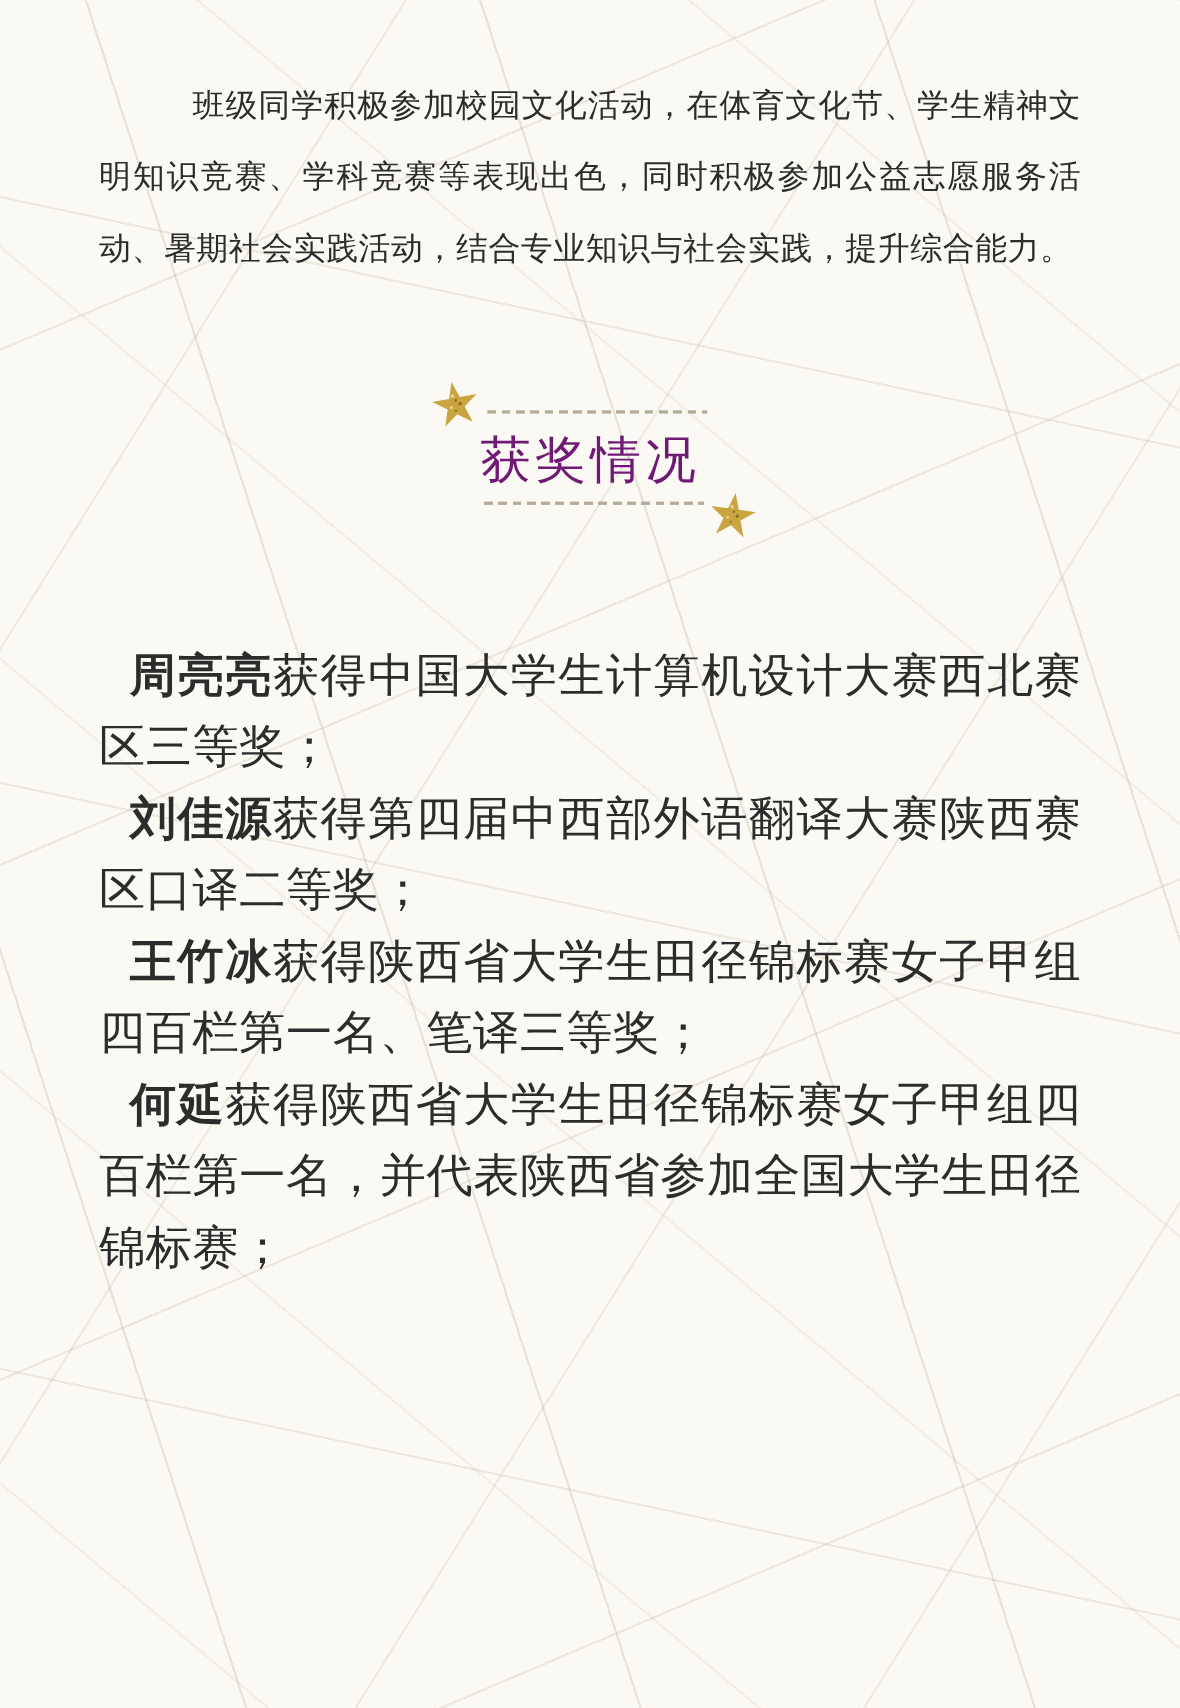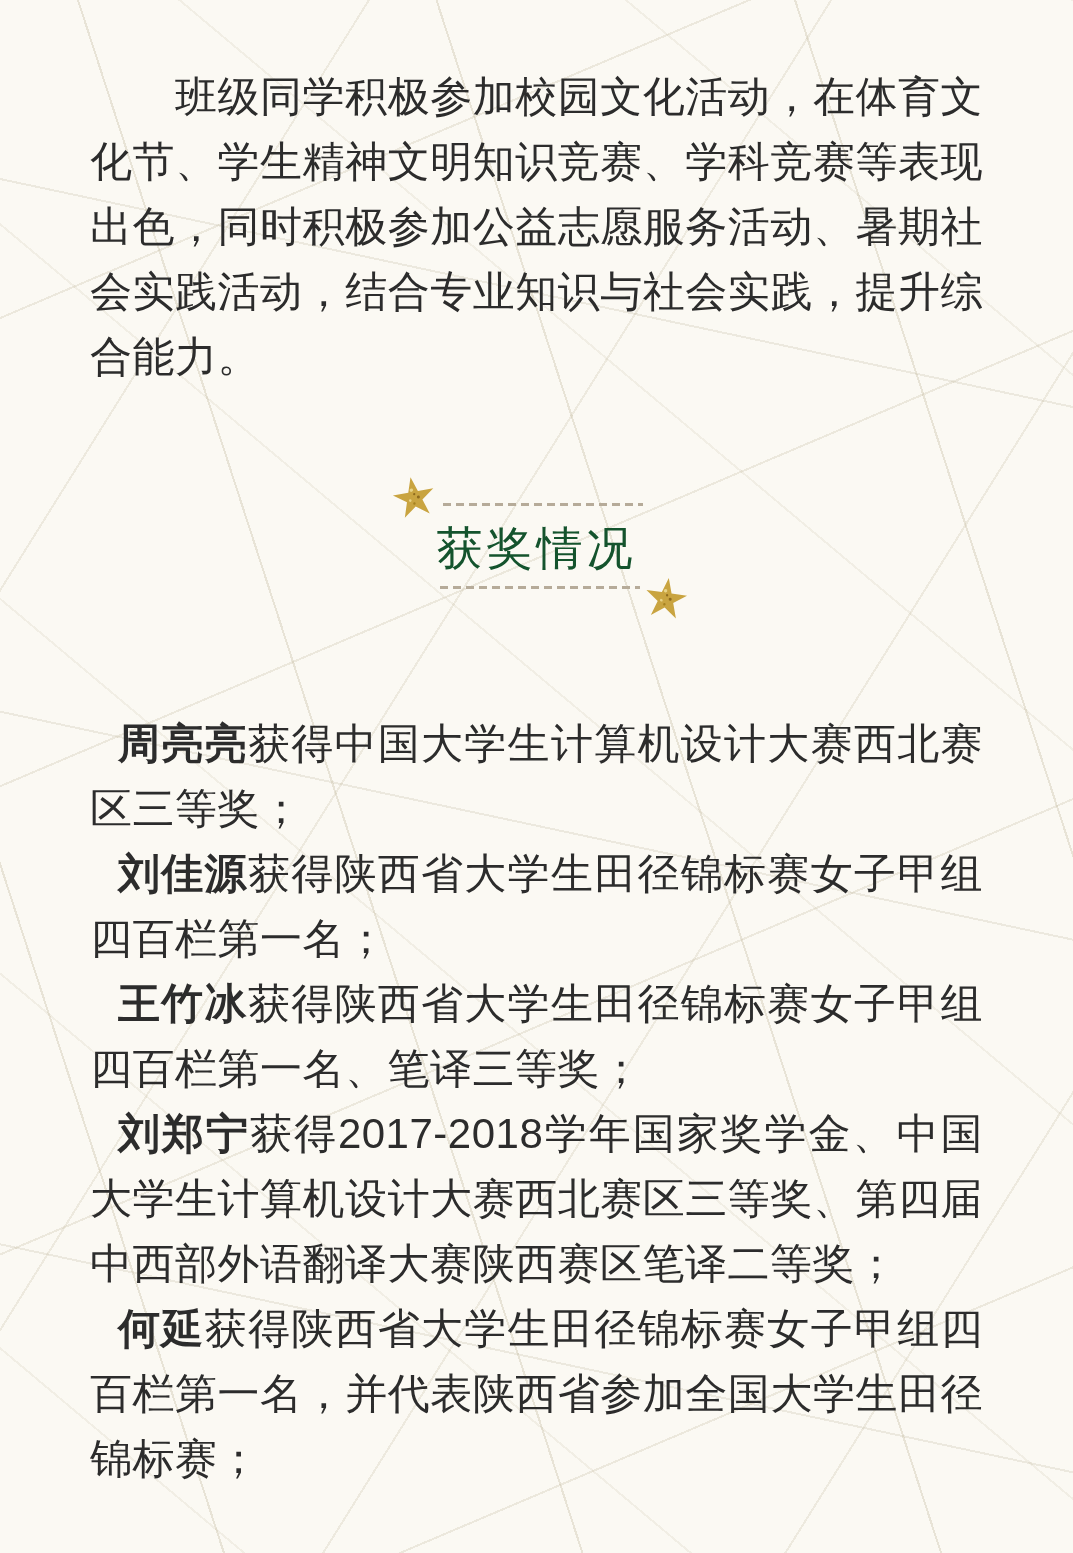--- a/index.html
+++ b/index.html
@@ -22,21 +22,21 @@
       repeating-linear-gradient(12deg,  rgba(168,158,128,0) 0 301px, rgba(168,158,128,0.18) 301px 303px, rgba(168,158,128,0) 303px 521px),
       repeating-linear-gradient(-58deg, rgba(182,171,140,0) 0 243px, rgba(182,171,140,0.20) 243px 245px, rgba(182,171,140,0) 245px 392px),
       repeating-linear-gradient(40deg,  rgba(182,171,140,0) 0 156px, rgba(182,171,140,0.14) 156px 158px, rgba(182,171,140,0) 158px 287px);
   }
   .content{
     position:relative;
     padding:64px 90px 0 90px;
   }
   .intro{
     margin:0;
-    font-size:42px;
+    font-size:29px;
     line-height:65px;
     letter-spacing:0.5px;
     text-align:justify;
     text-indent:85px;
   }
   .section-header{
     position:relative;
     width:300px;
     height:150px;
     margin:85px auto 87px auto;
@@ -58,21 +58,21 @@
   .dash-bottom{left:53px; top:112px;}
   .section-title{
     position:absolute;
     left:0; right:0; top:51px;
     margin:0;
     text-align:center;
     font-size:46px;
     font-weight:400;
     line-height:1;
     letter-spacing:4px;
-    color:#14532d;
+    color:#701a75;
   }
   .awards{
     font-size:42px;
     line-height:65px;
     letter-spacing:0.5px;
     text-align:justify;
   }
   .awards p{margin:0;}
   .award b{font-weight:700;margin-left:28px;}
 </style>
@@ -109,23 +109,22 @@
         <circle cx="26" cy="36" r="1.9" fill="#e8d387"></circle>
         <circle cx="33" cy="28" r="1.6" fill="#8f6b1d"></circle>
         <circle cx="31" cy="41" r="1.7" fill="#a5811f"></circle>
       </svg>
     </div>
 
     <div class="awards">
 
       <p class="award"><b>周亮亮</b><span>获得中国大学生计算机设计大赛西北赛区三等奖；</span></p>
 
-      <p class="award"><b>刘佳源</b><span>获得陕西省大学生田径锦标赛女子甲组四百栏第一名；</span></p>
+      <p class="award"><b>刘佳源</b><span>获得第四届中西部外语翻译大赛陕西赛区口译二等奖；</span></p>
 
       <p class="award"><b>王竹冰</b><span>获得陕西省大学生田径锦标赛女子甲组四百栏第一名、笔译三等奖；</span></p>
 
-      <p class="award"><b>刘郑宁</b><span>获得2017-2018学年国家奖学金、中国大学生计算机设计大赛西北赛区三等奖、第四届中西部外语翻译大赛陕西赛区笔译二等奖；</span></p>
 
       <p class="award"><b>何延</b><span>获得陕西省大学生田径锦标赛女子甲组四百栏第一名，并代表陕西省参加全国大学生田径锦标赛；</span></p>
     </div>
 
   </div>
 </div>
 
 </body></html>

